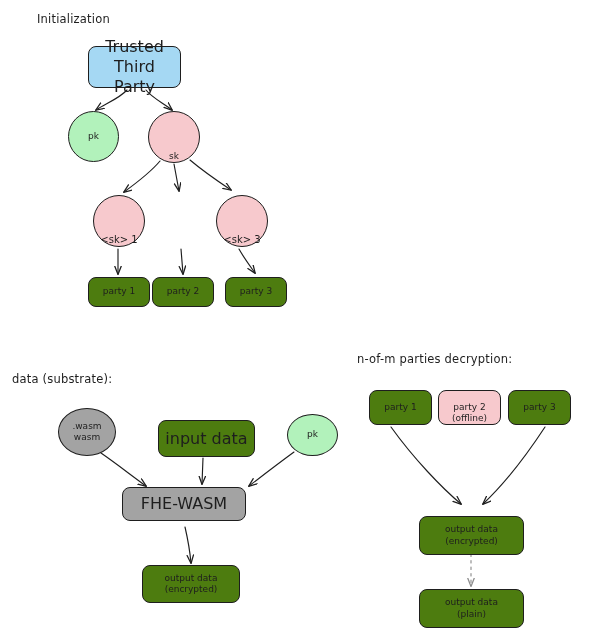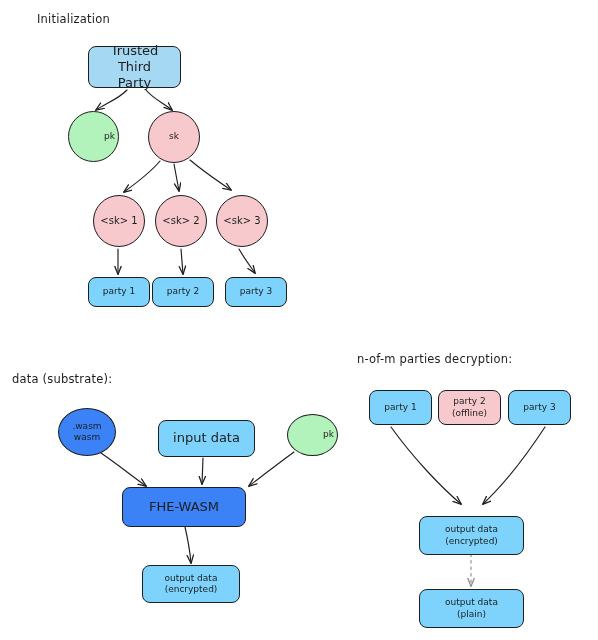--- a/index.html
+++ b/index.html
@@ -58,27 +58,27 @@
   .rect {
     border-radius: 8px;
   }
   .circle {
     border-radius: 50%;
   }
   .ellipse {
     border-radius: 50%;
   }
   .fill-blue   { background: #a5d8f3; }
-  .fill-green  { background: #b2f2bb; justify-content: flex-end; }
-  .fill-pink   { background: #f7c9cd; }
-  .fill-yellow { background: #7dd3fc; }
-  .fill-white  { background: #3b82f6; }
+  .fill-green  { background: #b2f2bb; }
+  .fill-pink   { background: #f7c9cd; align-items: flex-end; }
+  .fill-yellow { background: #4d7c0f; }
+  .fill-white  { background: #a3a3a3; }
   .tiny { font-size: 10px; }
   .sm   { font-size: 9px; }
-  .md   { font-size: 13px; }
+  .md   { font-size: 16px; }
 </style>
 </head>
 <body>
 
 <div id="canvas">
 
   <svg class="edges" viewBox="0 0 598 640">
     <defs>
       <marker id="ah" markerWidth="9" markerHeight="9" refX="7.2" refY="3.2" orient="auto" markerUnits="strokeWidth">
         <path d="M0.4,0.4 L7.6,3.2 L0.4,6.0" fill="none" stroke="#1e1e1e" stroke-width="1.1" stroke-linecap="round" stroke-linejoin="round"></path>
@@ -142,23 +142,20 @@
   </div>
 
   <div class="node circle fill-pink" style="left:148px; top:111px; width:52px; height:52px;">
     <span class="lbl sm">sk</span>
   </div>
 
   <div class="node circle fill-pink" style="left:93px; top:195px; width:52px; height:52px;">
     <span class="lbl tiny">&lt;sk&gt; 1</span>
   </div>
 
-  <div class="node circle fill-pink" style="left:155px; top:195px; width:52px; height:52px;">
-    <span class="lbl tiny">&lt;sk&gt; 2</span>
-  </div>
 
   <div class="node circle fill-pink" style="left:216px; top:195px; width:52px; height:52px;">
     <span class="lbl tiny">&lt;sk&gt; 3</span>
   </div>
 
   <div class="node rect fill-yellow" style="left:88px; top:277px; width:62px; height:30px;">
     <span class="lbl sm">party 1</span>
   </div>
 
   <div class="node rect fill-yellow" style="left:152px; top:277px; width:62px; height:30px;">
@@ -177,21 +174,21 @@
   </div>
 
   <div class="node rect fill-yellow" style="left:158px; top:420px; width:97px; height:37px;">
     <span class="lbl md">input data</span>
   </div>
 
   <div class="node ellipse fill-green" style="left:287px; top:414px; width:51px; height:42px;">
     <span class="lbl sm">pk</span>
   </div>
 
-  <div class="node rect fill-white" style="left:122px; top:487px; width:124px; height:40px;text-align:center;">
+  <div class="node rect fill-white" style="left:122px; top:487px; width:124px; height:34px;text-align:center;">
     <span class="lbl md">FHE-WASM</span>
   </div>
 
   <div class="node rect fill-yellow" style="left:142px; top:565px; width:98px; height:38px;">
     <span class="lbl sm">
       <span>output data</span><br>
       <span>(encrypted)</span>
     </span>
   </div>
 

